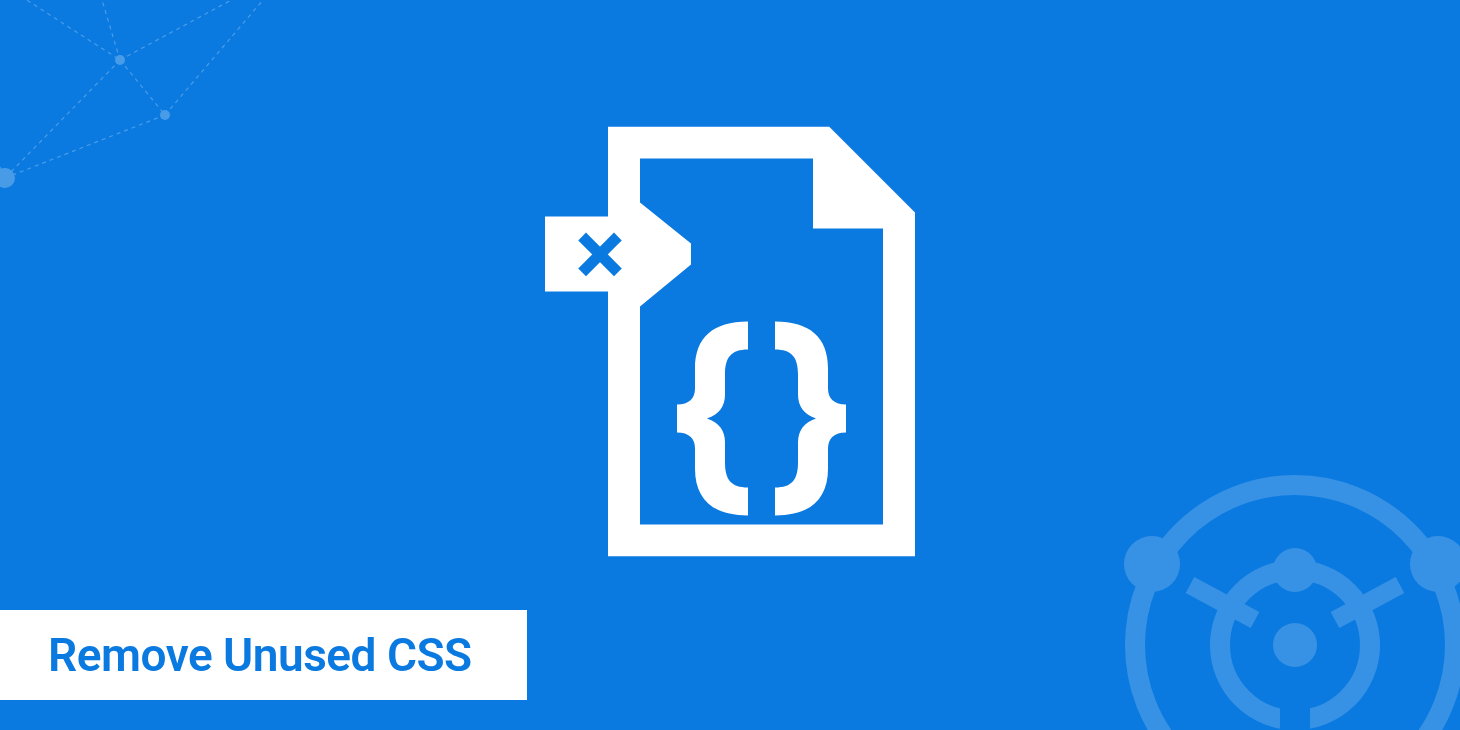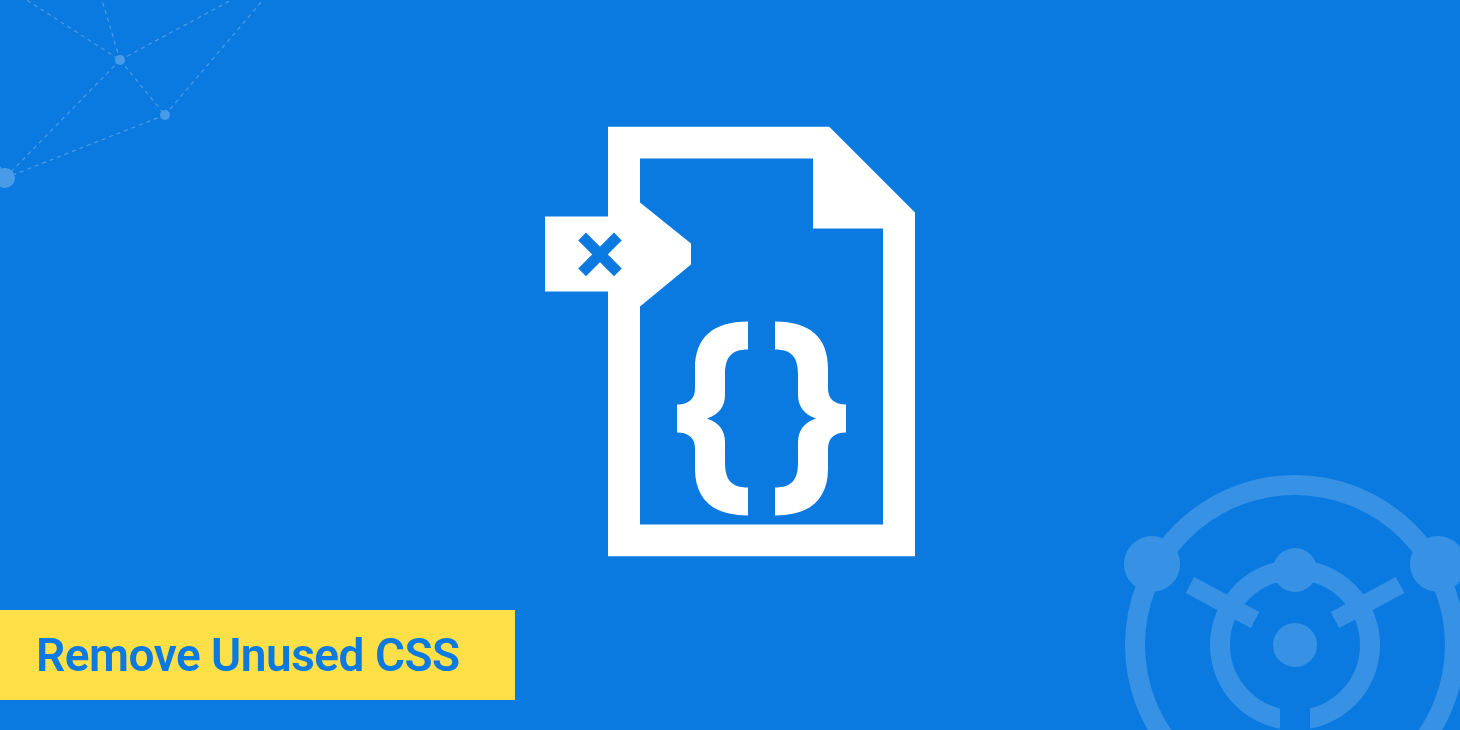--- a/index.html
+++ b/index.html
@@ -45,22 +45,22 @@
       transform: translate(-50%, -52%);
       width: 370px;
       height: 430px;
     }
     
     
     .title-bar {
       position: absolute;
       bottom: 30px;
       left: 0;
-      background: #fde047;
-      padding: 18px 55px 18px 36px;
+      background: #ffffff;
+      padding: 18px 55px 18px 48px;
     }
     
     .title-text {
       color: #0b7ae0;
       font-size: 46px;
       font-weight: 600;
       letter-spacing: -0.5px;
     }
   </style>
 </head>

